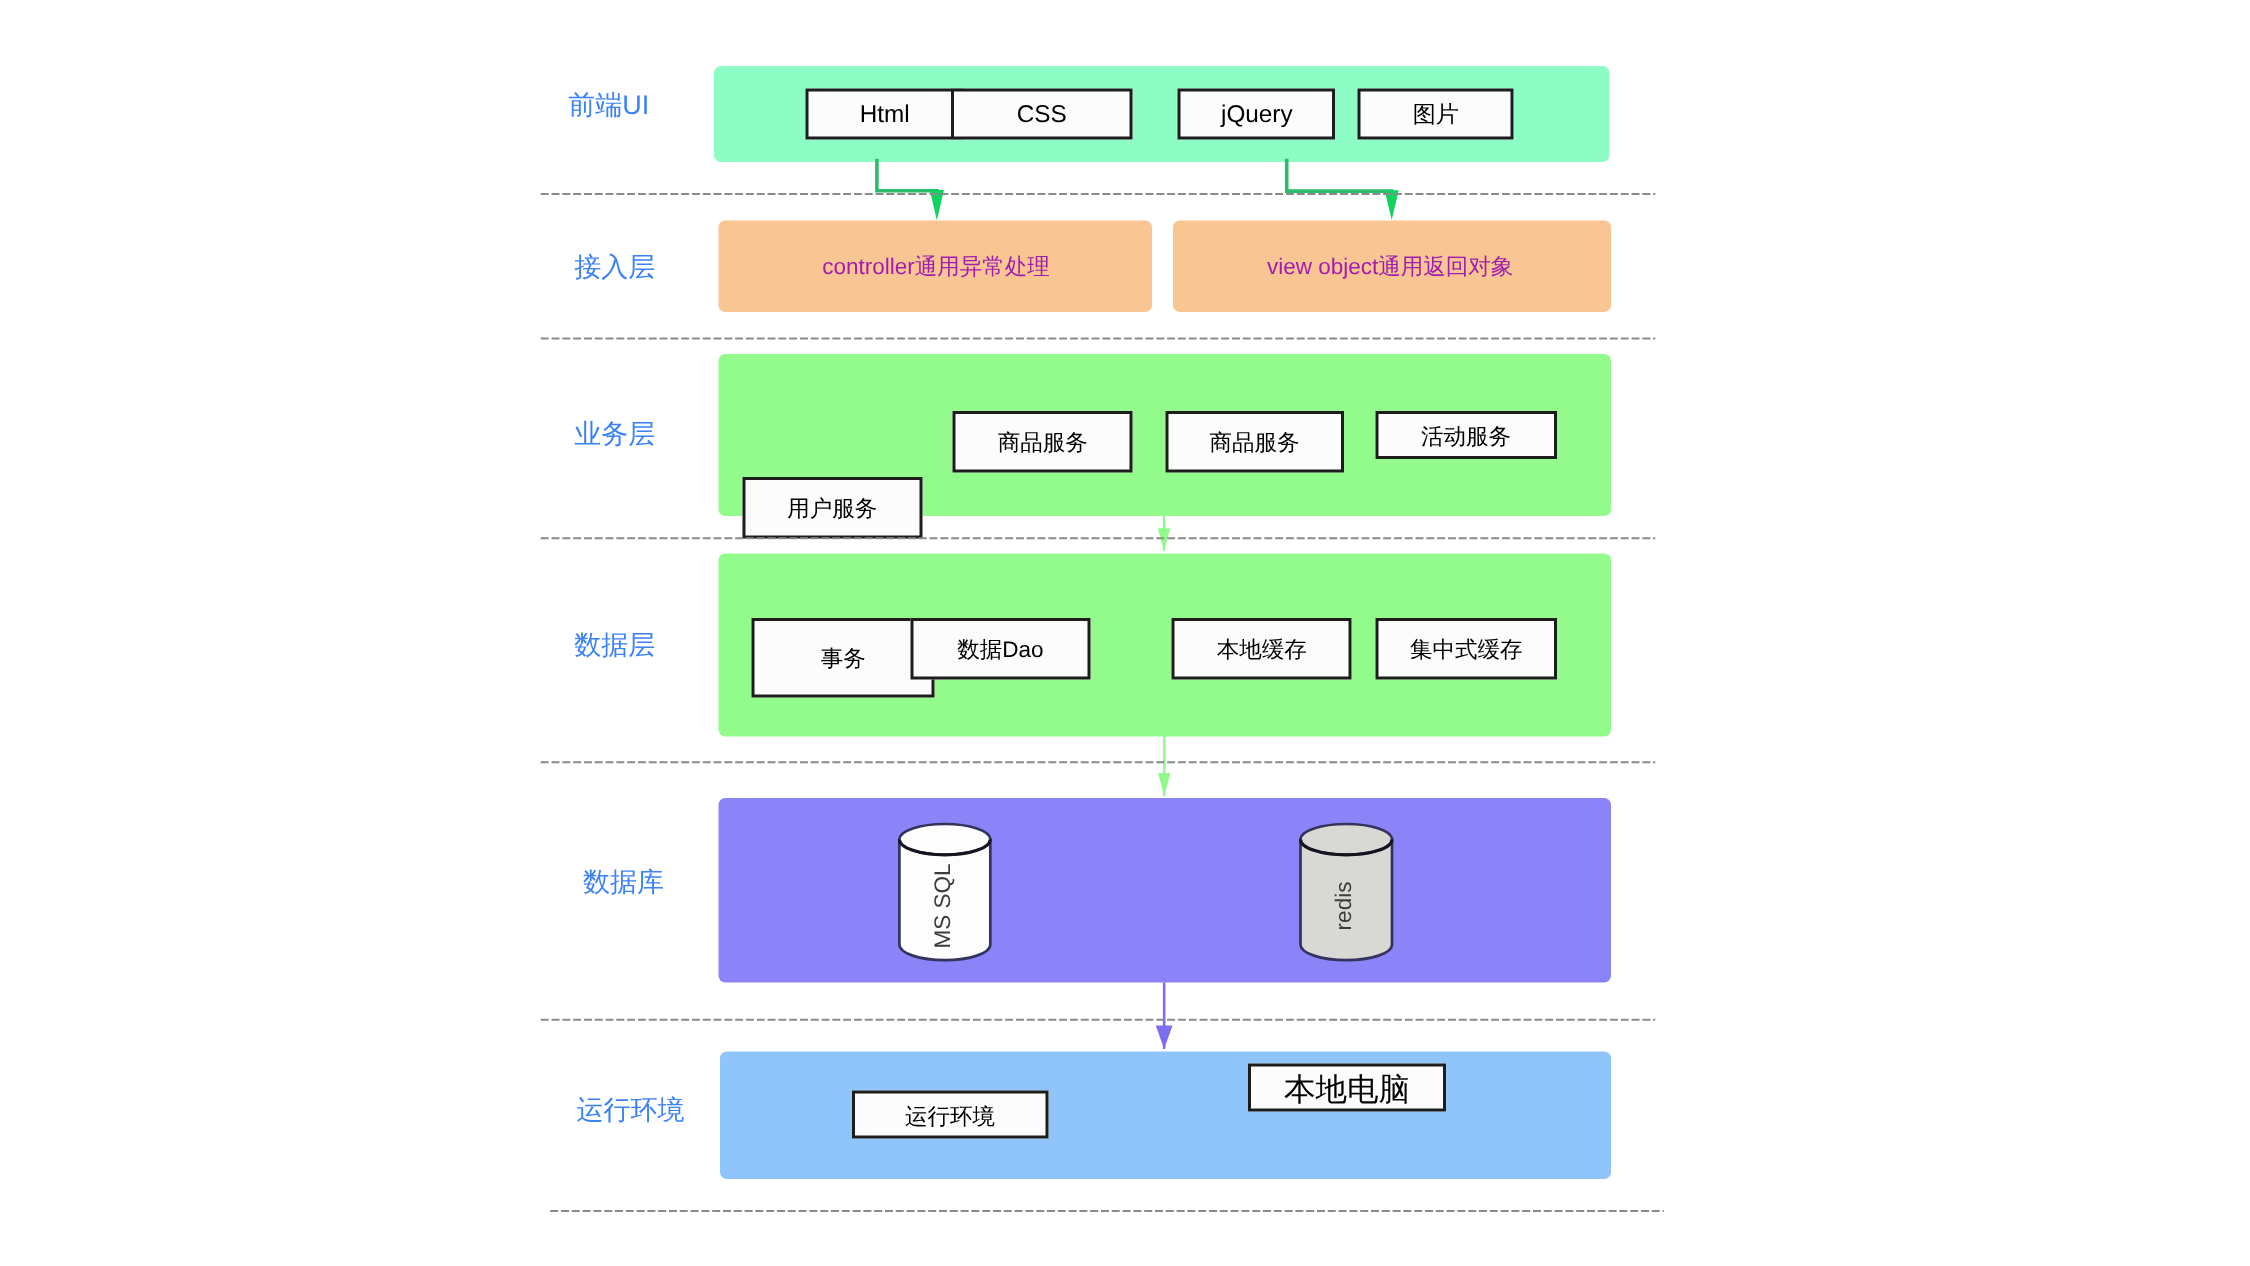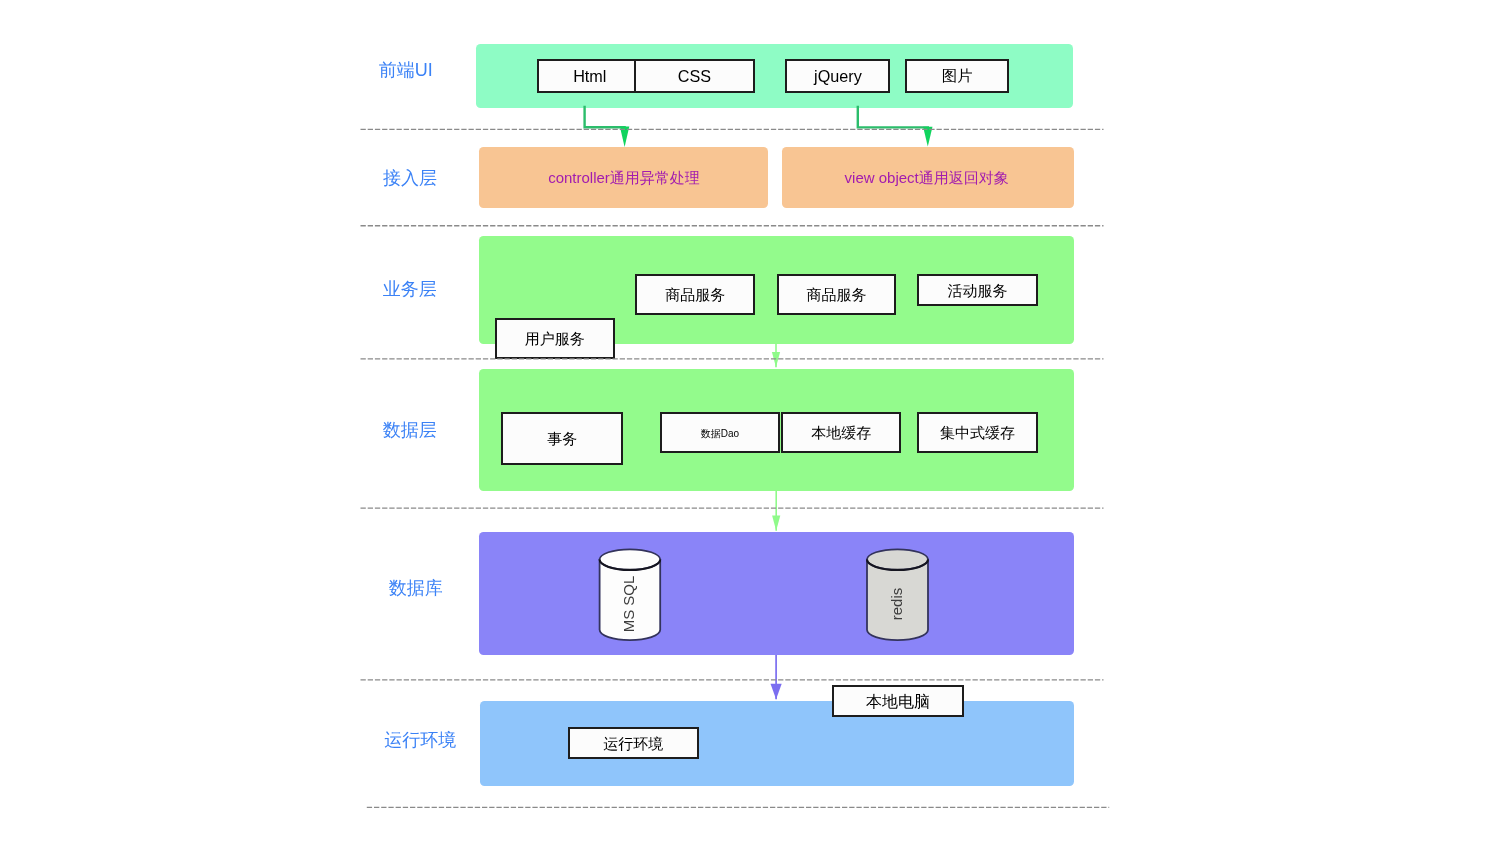--- a/index.html
+++ b/index.html
@@ -48,26 +48,26 @@
 
   <div class="panel-text" style="left:624px;top:178px;">controller通用异常处理</div>
   <div class="panel-text" style="left:926.7px;top:178px;">view object通用返回对象</div>
 
   <div class="chip" style="left:494.5px;top:274.3px;width:120.6px;height:40.6px;font-size:15.0px;margin-top:44px;">用户服务</div>
   <div class="chip" style="left:635.2px;top:274.3px;width:120.0px;height:40.6px;font-size:15.0px;">商品服务</div>
   <div class="chip" style="left:776.8px;top:274.3px;width:119.2px;height:40.6px;font-size:15.0px;">商品服务</div>
   <div class="chip" style="left:916.8px;top:274.3px;width:121.2px;height:32px;font-size:15.0px;">活动服务</div>
 
   <div class="chip" style="left:501.4px;top:412.0px;width:121.5px;height:53px;font-size:15.0px;">事务</div>
-  <div class="chip" style="left:660px;top:412.0px;width:120.0px;height:41.0px;font-size:10px;">数据Dao</div>
+  <div class="chip" style="left:607px;top:412.0px;width:120.0px;height:41.0px;font-size:15.0px;">数据Dao</div>
   <div class="chip" style="left:781.2px;top:412.0px;width:120.0px;height:41.0px;font-size:15.0px;">本地缓存</div>
   <div class="chip" style="left:917.2px;top:412.0px;width:120.8px;height:41.0px;font-size:15.0px;">集中式缓存</div>
 
   <div class="chip" style="left:568.0px;top:727.0px;width:130.5px;height:32.4px;font-size:15.0px;">运行环境</div>
-  <div class="chip" style="left:832.0px;top:685px;width:132.0px;height:32.4px;font-size:16px;">本地电脑</div>
+  <div class="chip" style="left:832.0px;top:709px;width:132.0px;height:32.4px;font-size:21px;">本地电脑</div>
   <svg class="ov" viewBox="0 0 1500 844">
     <g>
       <path d="M 599.6 559.6 L 599.6 629.8 A 30.3 10.3 0 0 0 660.2 629.8 L 660.2 559.6 Z" fill="#fdfdfd" stroke="#33335c" stroke-width="1.8"></path>
       <ellipse cx="629.9" cy="559.6" rx="30.3" ry="10.3" fill="#fdfdfd" stroke="#33335c" stroke-width="1.7"></ellipse>
       <path d="M 599.6 559.6 A 30.3 10.3 0 0 0 660.2 559.6" fill="none" stroke="#151520" stroke-width="2.1"></path>
       <text class="cyl-label" x="0" y="0" text-anchor="middle" dominant-baseline="central" transform="translate(628.5 604.0) rotate(-90)">MS SQL</text>
     </g>
     <g>
       <path d="M 867.0 559.6 L 867.0 629.8 A 30.5 10.3 0 0 0 928.0 629.8 L 928.0 559.6 Z" fill="#d8d8d4" stroke="#33335c" stroke-width="1.8"></path>
       <ellipse cx="897.5" cy="559.6" rx="30.5" ry="10.3" fill="#d8d8d4" stroke="#33335c" stroke-width="1.7"></ellipse>

